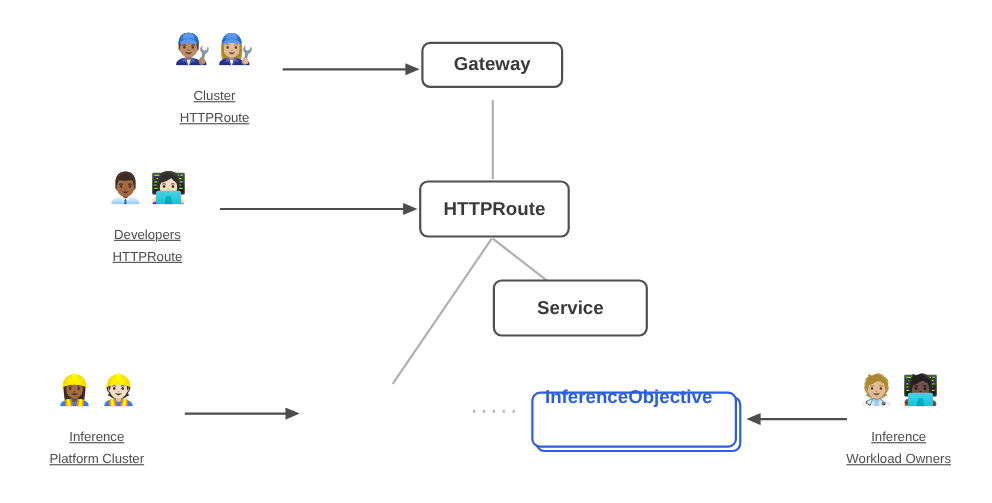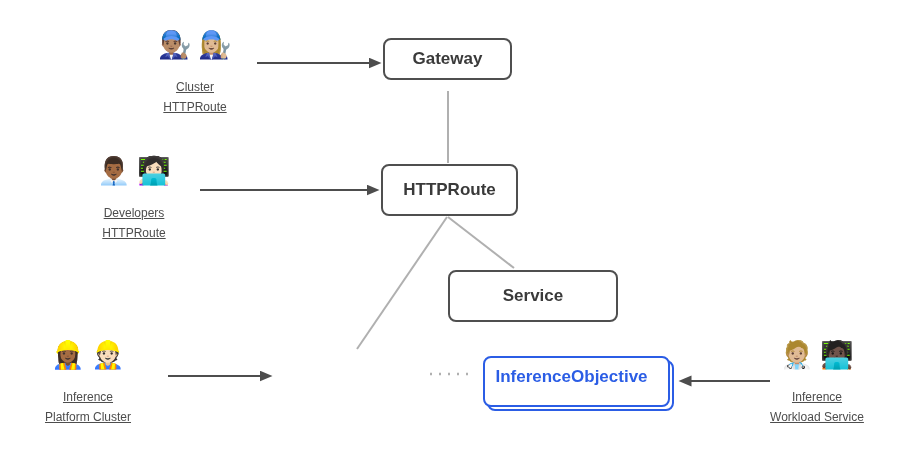--- a/index.html
+++ b/index.html
@@ -55,21 +55,21 @@
     width:100%;height:100%;
     background:#ffffff;
     border:2px solid var(--inference-blue);
     border-radius:8px;
   }
   .stack .l2{left:9px;top:9px;}
   .stack .l1{left:4.5px;top:4.5px;}
   .stack .main{
     position:absolute;left:0;top:0;
     width:100%;height:100%;
-    display:flex;align-items:center;justify-content:center;
+    display:flex;justify-content:center;
     font-weight:700;font-size:17px;color:var(--inference-blue);
     white-space:nowrap;
   }
   .persona{
     position:absolute;
     transform:translateX(-50%);
     text-align:center;
   }
   .persona .emojis{
     display:flex;justify-content:center;gap:6px;
@@ -139,33 +139,33 @@
     </div>
   </div>
 
   <div class="persona" style="left:817px;top:337px">
     <div class="emojis">
       <span>🧑🏼‍⚕️</span>
       <span>🧑🏿‍💻</span>
     </div>
     <div class="plabel">
       <div>Inference</div>
-      <div>Workload Service</div>
+      <div>Workload Owners</div>
     </div>
   </div>
 
   <div class="node" style="left:383px;top:38px;width:129px;height:42px">
     <span>Gateway</span>
   </div>
 
   <div class="node" style="left:381px;top:164px;width:137px;height:52px">
     <span>HTTPRoute</span>
   </div>
 
-  <div class="node" style="left:448px;top:270px;width:170px;height:52px">
+  <div class="node" style="left:448px;top:254px;width:141px;height:52px">
     <span>Service</span>
   </div>
 
 
   <div class="stack" style="left:478px;top:351px;width:187px;height:51px">
     <div class="layer l2"></div>
     <div class="layer l1"></div>
     <div class="main">
       <span>InferenceObjective</span>
     </div>

